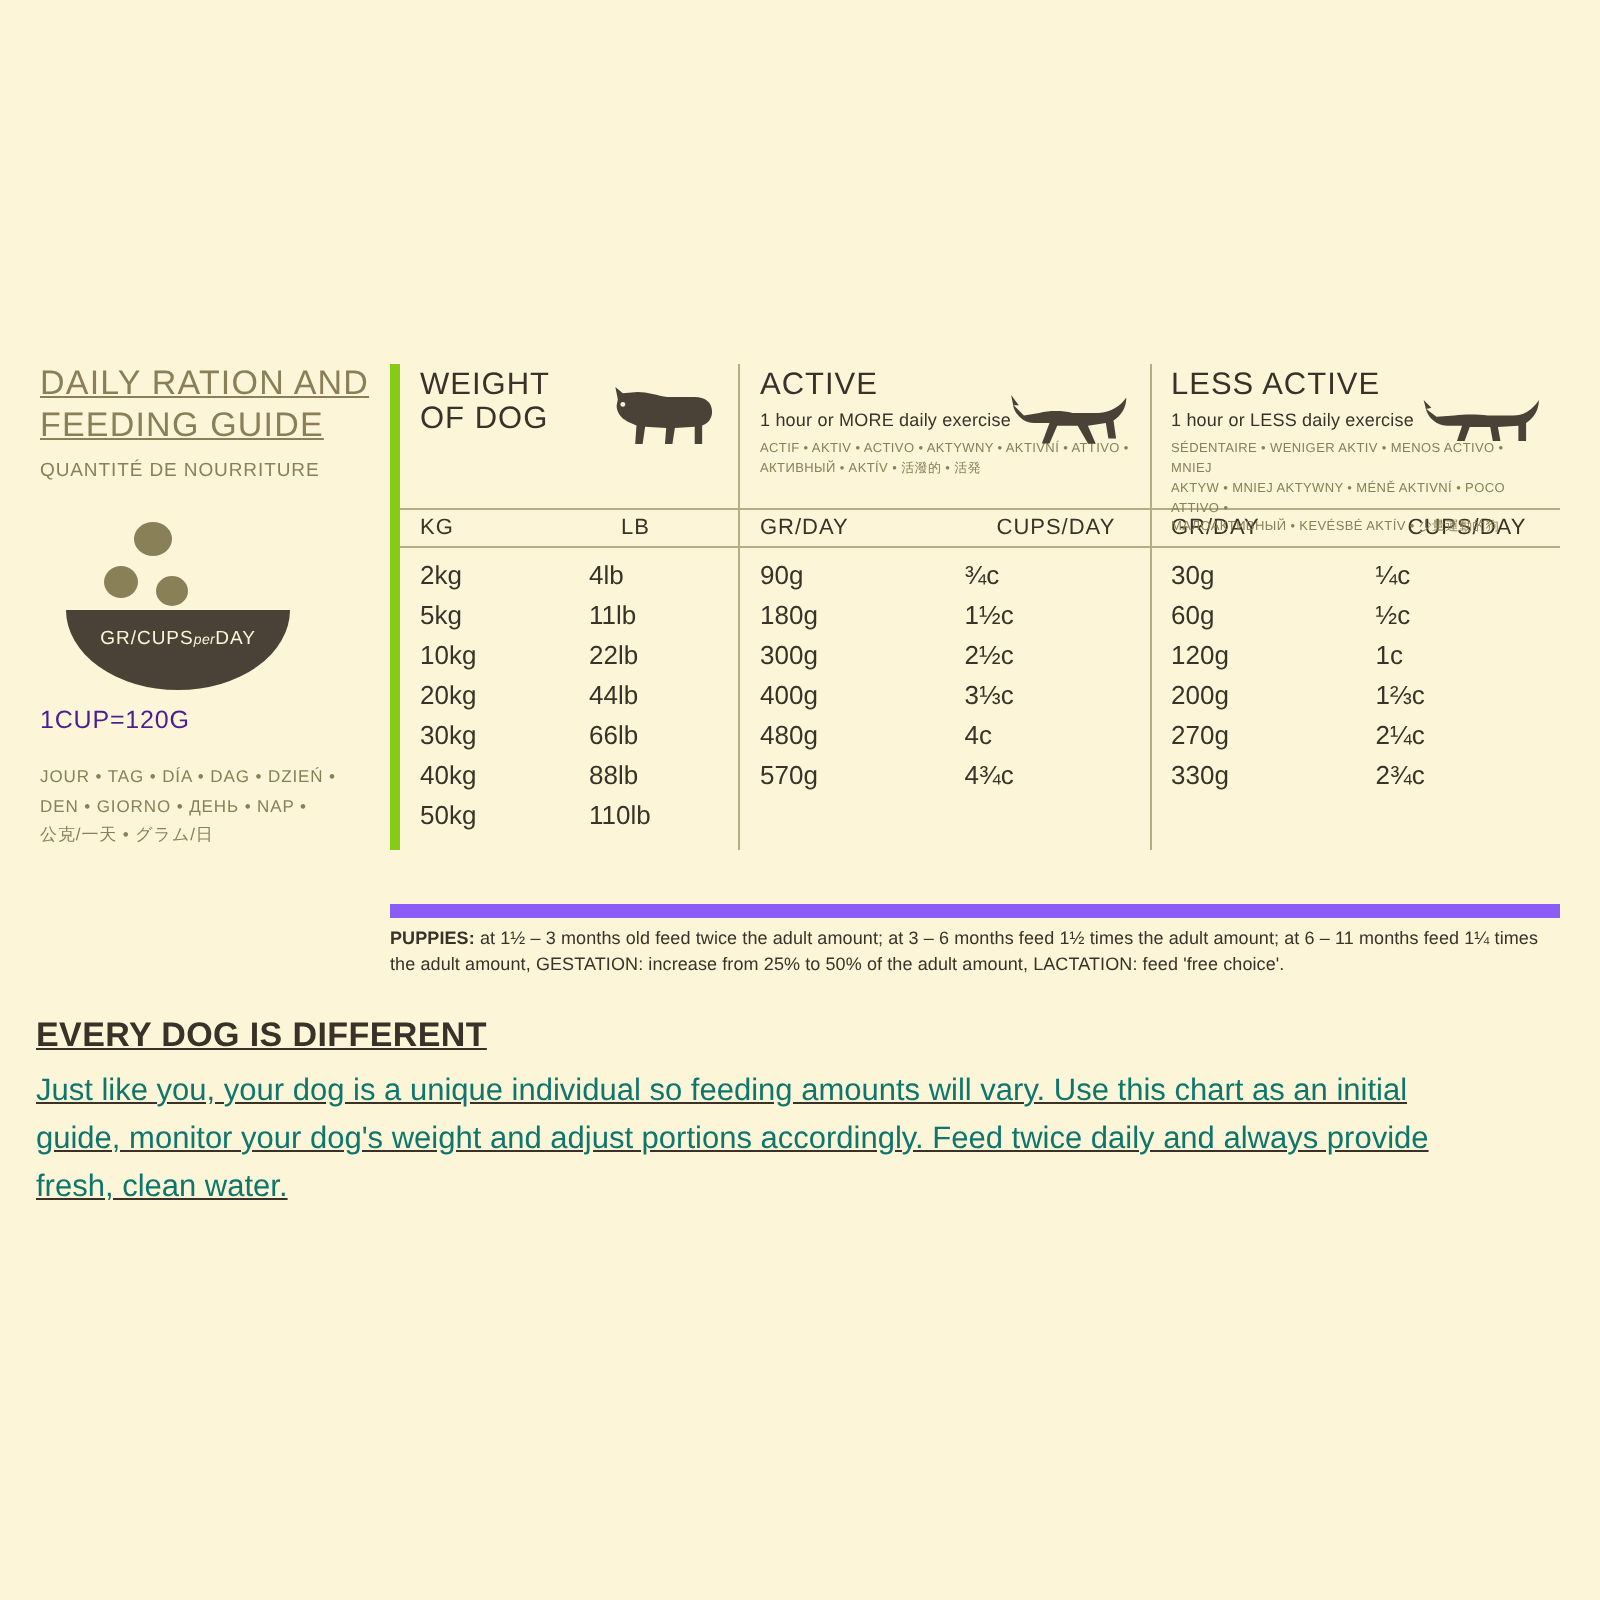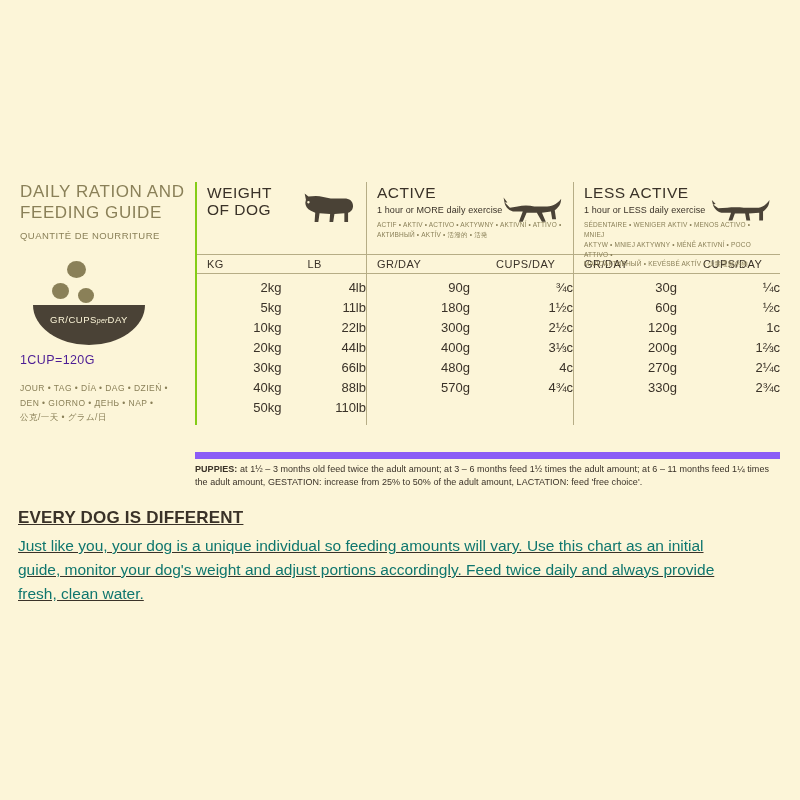--- a/index.html
+++ b/index.html
@@ -31,20 +31,21 @@
     width: 175px;
     padding-right: 8px;
     flex: 0 0 175px;
   }
   .left-title {
     font-size: 17px;
     letter-spacing: 0.6px;
     color: #8a8058;
     line-height: 1.22;
     font-weight: 400;
+    text-decoration: underline;
   }
   .left-sub {
     margin-top: 6px;
     font-size: 9.5px;
     letter-spacing: 0.45px;
     color: #8a8058;
     line-height: 1.45;
   }
   .bowl-wrap {
     margin-top: 18px;
@@ -92,21 +93,21 @@
     font-size: 8.5px;
     letter-spacing: 0.45px;
     color: #8a8058;
     line-height: 1.7;
   }
 
   
   .cols {
     flex: 1 1 auto;
     display: flex;
-    border-left: 2px solid #84cc16;
+    border-left: 5px solid #84cc16;
   }
   .col {
     flex: 1 1 0;
     border-right: 1px solid #b6ad86;
     padding: 0;
   }
   .col:last-child { border-right: none; }
   .col-wt { flex: 0 0 170px; }
   .col-act { flex: 1 1 0; }
   .col-less { flex: 1 1 0; }
@@ -154,21 +155,20 @@
     padding: 3px 0;
     gap: 32px;
   }
   .subhead-row > div { flex: 1 1 0; padding-left: 10px; }
 
   .data-row {
     display: flex;
     font-size: 13px;
     color: #3a3228;
     padding: 2.5px 0;
-    text-align: right;
   }
   .data-row > div { flex: 1 1 0; padding-left: 10px; }
   .rows { padding-top: 3px; }
 
   .puppies {
     position: absolute;
     left: 195px; top: 452px;
     width: 585px;
     border-top: 7px solid #8b5cf6;
     padding-top: 4px;

